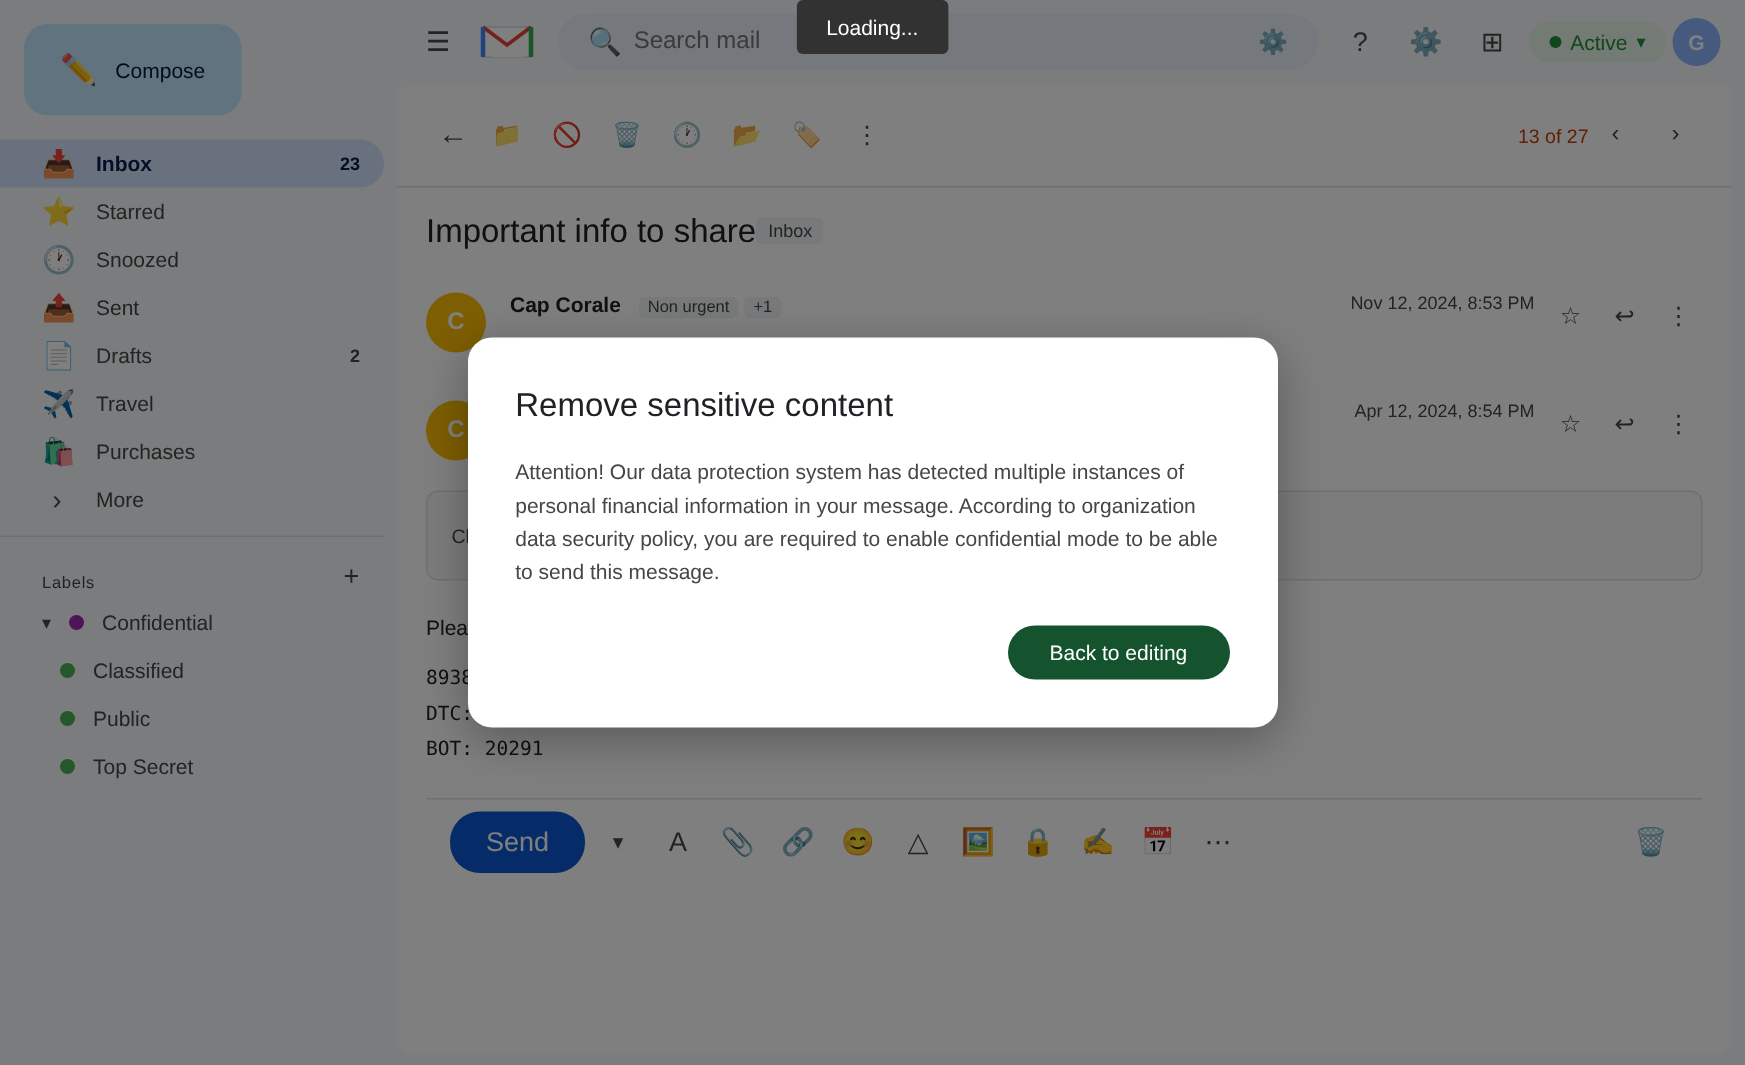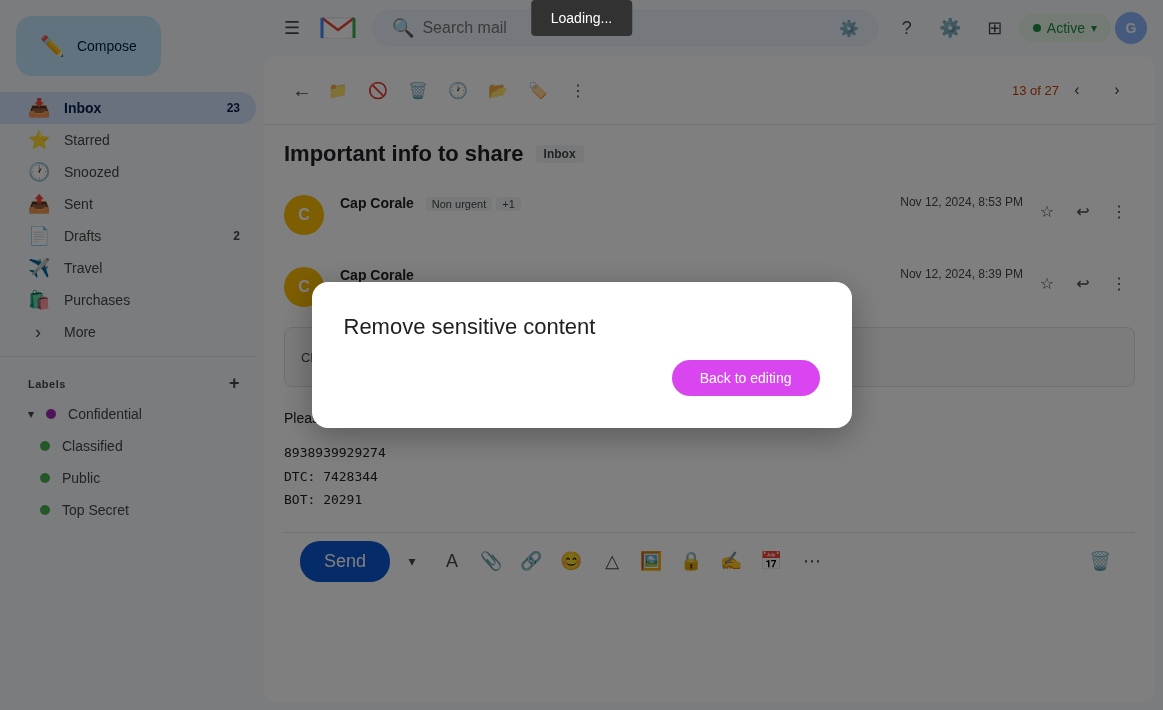--- a/index.html
+++ b/index.html
@@ -12,21 +12,21 @@
     .sidebar { width: 256px; background: #f6f8fc; padding: 8px 0; flex-shrink: 0; overflow-y: auto; }
     .compose-btn { margin: 8px 16px 16px; background: #c2e7ff; border: none; border-radius: 16px; padding: 18px 24px; font-size: 14px; font-weight: 500; cursor: pointer; display: flex; align-items: center; gap: 12px; color: #001d35; }
     .compose-btn .compose-icon { font-size: 20px; }
     .nav-item { display: flex; align-items: center; padding: 4px 16px 4px 28px; height: 32px; border-radius: 0 16px 16px 0; cursor: pointer; font-size: 14px; color: #444746; gap: 16px; position: relative; }
     .nav-item.active { background: #d3e3fd; font-weight: 600; color: #041e49; }
     .nav-item .badge { margin-left: auto; font-size: 12px; font-weight: 600; }
     .nav-icon { font-size: 18px; width: 20px; text-align: center; }
 
     .section-divider { height: 1px; background: #e0e0e0; margin: 8px 0; }
 
-    .labels-header { display: flex; align-items: center; padding: 8px 16px 4px 28px; font-size: 11px; color: #444746; font-weight: 700; letter-spacing: 0.5px; }
+    .labels-header { display: flex; align-items: flex-end; padding: 8px 16px 4px 28px; font-size: 11px; color: #444746; font-weight: 400; letter-spacing: 0.5px; }
     .labels-header .add-btn { margin-left: auto; cursor: pointer; font-size: 18px; color: #444746; }
 
     .label-item { display: flex; align-items: center; padding: 4px 16px 4px 28px; height: 32px; cursor: pointer; font-size: 14px; color: #444746; gap: 12px; }
     .label-dot { width: 10px; height: 10px; border-radius: 50%; flex-shrink: 0; }
 
     
     .main-area { flex: 1; display: flex; flex-direction: column; overflow: hidden; position: relative; }
 
     
     .top-bar { display: flex; align-items: center; padding: 8px 16px; gap: 8px; background: #f6f8fc; }
@@ -50,21 +50,21 @@
     .email-view { flex: 1; overflow-y: auto; padding: 0; background: white; margin: 0 8px 8px; border-radius: 12px; }
 
     .email-header { display: flex; align-items: center; padding: 16px 20px; border-bottom: 1px solid #e0e0e0; }
     .back-btn { width: 36px; height: 36px; border: none; background: transparent; cursor: pointer; border-radius: 50%; display: flex; align-items: center; justify-content: center; font-size: 20px; color: #444746; }
     .email-toolbar { display: flex; align-items: center; gap: 4px; }
     .toolbar-btn { width: 36px; height: 36px; border: none; background: transparent; cursor: pointer; border-radius: 50%; display: flex; align-items: center; justify-content: center; font-size: 16px; color: #444746; }
     .email-count { margin-left: auto; font-size: 13px; color: #c2410c; }
     .nav-arrows { display: flex; gap: 4px; }
 
     .email-content { padding: 16px 20px; }
-    .email-subject { font-size: 22px; font-weight: 700; margin-bottom: 16px; display: flex; align-items: center; gap: 12px; }
+    .email-subject { font-size: 22px; font-weight: 400; margin-bottom: 16px; display: flex; align-items: center; gap: 0; }
     .inbox-chip { background: #f1f3f4; border-radius: 4px; padding: 2px 8px; font-size: 12px; color: #444746; }
 
     .message-container { margin-bottom: 8px; }
     .message-header { display: flex; align-items: flex-start; padding: 12px 0; }
     .sender-avatar { width: 40px; height: 40px; border-radius: 50%; background: #fbbc04; display: flex; align-items: center; justify-content: center; font-size: 16px; color: white; font-weight: 600; flex-shrink: 0; margin-right: 16px; }
     .sender-info { flex: 1; }
     .sender-name { font-size: 14px; font-weight: 600; color: #202124; }
     .sender-tags { display: inline-flex; gap: 4px; margin-left: 8px; }
     .tag { background: #f1f3f4; border-radius: 4px; padding: 1px 6px; font-size: 11px; color: #444746; }
     .message-date { font-size: 12px; color: #444746; margin-left: auto; }
@@ -92,21 +92,21 @@
     .compose-icon-btn { width: 36px; height: 36px; border: none; background: transparent; cursor: pointer; border-radius: 50%; display: flex; align-items: center; justify-content: center; font-size: 18px; color: #444746; }
     .compose-more-btn { width: 36px; height: 36px; border: none; background: transparent; cursor: pointer; border-radius: 50%; display: flex; align-items: center; justify-content: center; font-size: 18px; color: #444746; }
     .discard-btn { margin-left: auto; }
 
     
     .modal-overlay { position: fixed; top: 0; left: 0; width: 100%; height: 100%; background: rgba(0,0,0,0.5); display: flex; align-items: center; justify-content: center; z-index: 1000; }
     .modal { background: white; border-radius: 16px; padding: 32px; max-width: 540px; width: 540px; box-shadow: 0 8px 32px rgba(0,0,0,0.3); }
     .modal-title { font-size: 22px; font-weight: 400; color: #202124; margin-bottom: 20px; }
     .modal-body { font-size: 14px; line-height: 1.6; color: #444746; margin-bottom: 24px; }
     .modal-actions { display: flex; justify-content: flex-end; }
-    .back-to-editing-btn { background: #d946ef; color: white; border: none; border-radius: 20px; padding: 10px 28px; font-size: 14px; font-weight: 500; cursor: pointer; }
+    .back-to-editing-btn { background: #14532d; color: white; border: none; border-radius: 20px; padding: 10px 28px; font-size: 14px; font-weight: 500; cursor: pointer; }
 
     
     .loading-toast { position: fixed; top: 0; left: 50%; transform: translateX(-50%); background: #323232; color: white; padding: 10px 20px; border-radius: 4px; font-size: 14px; z-index: 2000; }
   </style>
 </head>
 <body>
 
 <div class="loading-toast">
   <span>Loading...</span>
 </div>
@@ -258,21 +258,21 @@
             </div>
           </div>
         </div>
 
         <div class="message-container">
           <div class="message-header">
             <div class="sender-avatar" style="background:#fbbc04;">C</div>
             <div class="sender-info">
               <span class="sender-name">Cap Corale</span>
             </div>
-            <span class="message-date">Nov 12, 2024, 8:39 PM</span>
+            <span class="message-date">Apr 12, 2024, 8:54 PM</span>
             <div class="message-actions">
               <button class="msg-action-btn">☆</button>
               <button class="msg-action-btn">↩</button>
               <button class="msg-action-btn">⋮</button>
             </div>
           </div>
 
           <div class="classification-section">
             <div class="classification-row">
               <span class="classification-label">Classification</span>
@@ -320,17 +320,18 @@
           <button class="compose-icon-btn discard-btn">🗑️</button>
         </div>
       </div>
     </div>
   </div>
 </div>
 
 <div class="modal-overlay">
   <div class="modal">
     <div class="modal-title">Remove sensitive content</div>
+    <div class="modal-body">Attention! Our data protection system has detected multiple instances of personal financial information in your message. According to organization data security policy, you are required to enable confidential mode to be able to send this message.</div>
     <div class="modal-actions">
       <button class="back-to-editing-btn">Back to editing</button>
     </div>
   </div>
 </div>
 
 </body></html>

